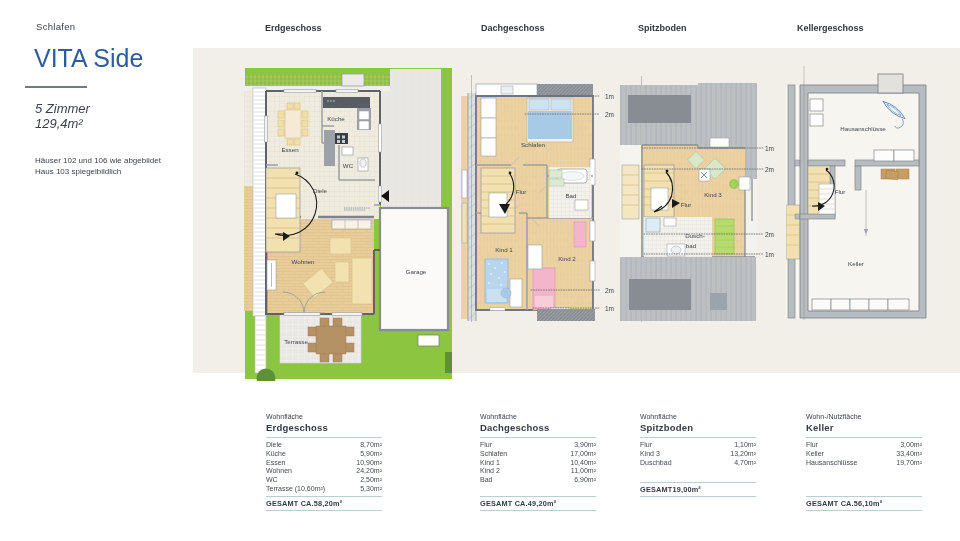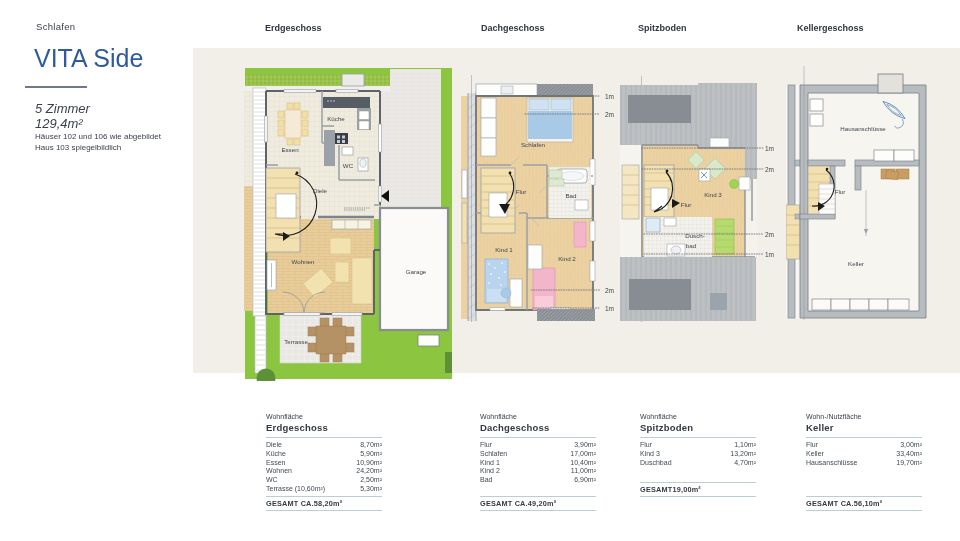--- a/index.html
+++ b/index.html
@@ -4,21 +4,21 @@
 <style>
   html,body{margin:0;padding:0;}
   body{width:960px;height:541px;position:relative;background:#ffffff;
        font-family:"Liberation Sans",sans-serif;overflow:hidden;}
   .abs{position:absolute;}
   .panel{left:193px;top:48px;width:767px;height:325px;background:#f2efe9;}
   .haustyp{left:36px;top:21px;font-size:9.5px;color:#3a414d;letter-spacing:.3px;}
   .vita{left:34px;top:44px;font-size:25px;font-weight:normal;color:#2e5b9d;letter-spacing:0;}
   .blueline{left:25px;top:86px;width:62px;height:2px;background:#6e7a87;}
   .zimmer{left:35px;top:101px;font-size:13px;font-weight:normal;font-style:italic;color:#3a414d;line-height:15px;}
-  .note{left:35px;top:132px;font-size:8px;color:#3a414d;line-height:10.5px;}
+  .note{left:35px;top:156px;font-size:8px;color:#3a414d;line-height:10.5px;}
   .planhdr{font-size:9px;font-weight:bold;color:#2f3642;top:23px;letter-spacing:0;}
   
   .tbl{width:116px;font-size:7px;color:#424954;}
   .tbl .small{font-size:7px;line-height:8px;color:#3a414d;margin-bottom:2px;}
   .tbl h3{margin:0;font-size:9.5px;line-height:10px;font-weight:bold;color:#333a45;letter-spacing:.2px;}
   .tbl .hline{height:1px;background:#b9cfd2;margin-top:4px;}
   .row{display:flex;justify-content:space-between;line-height:8.75px;}
   .ges{position:absolute;display:flex;font-weight:bold;font-size:7.3px;color:#333a45;
        border-top:1px solid #b9cfd2;border-bottom:1px solid #b9cfd2;padding:2px 0 2px 0;width:116px;letter-spacing:.2px;}
 </style>

